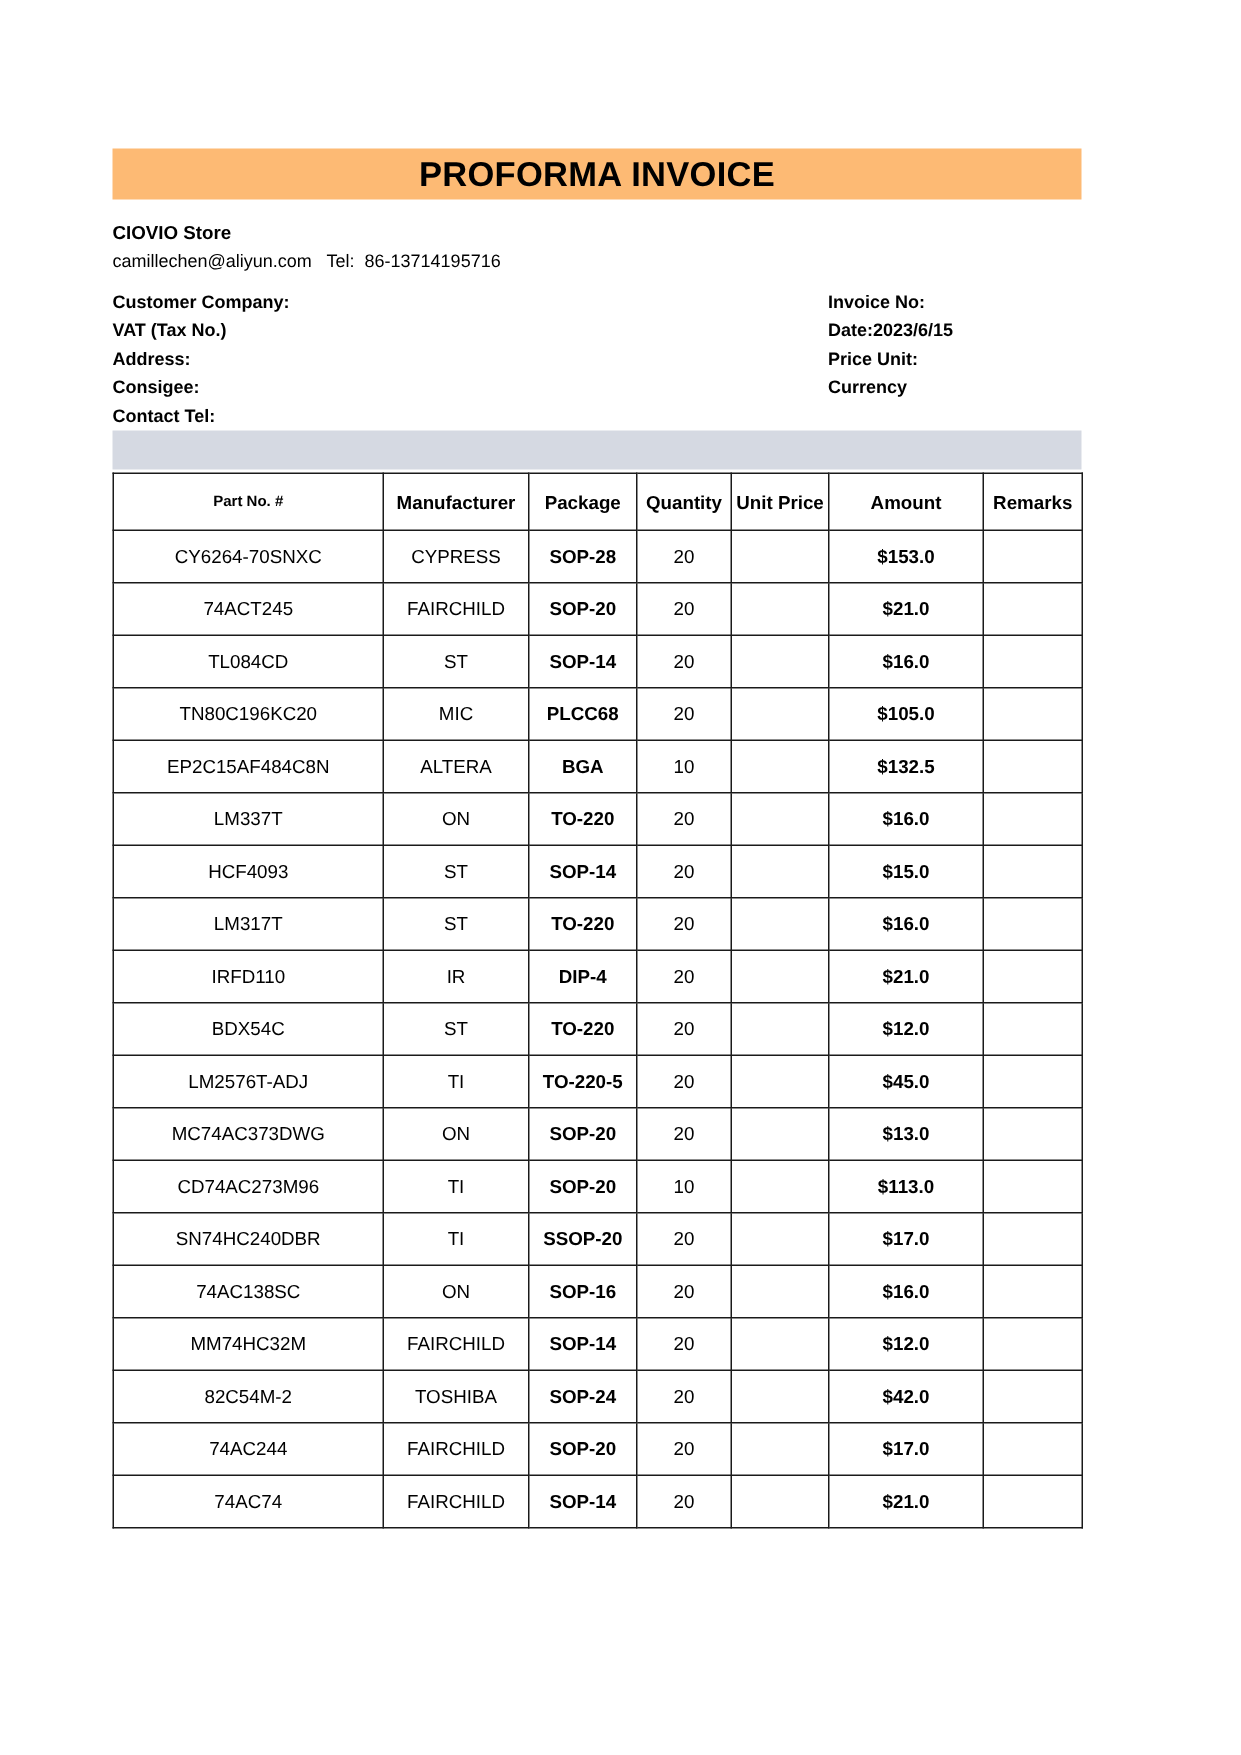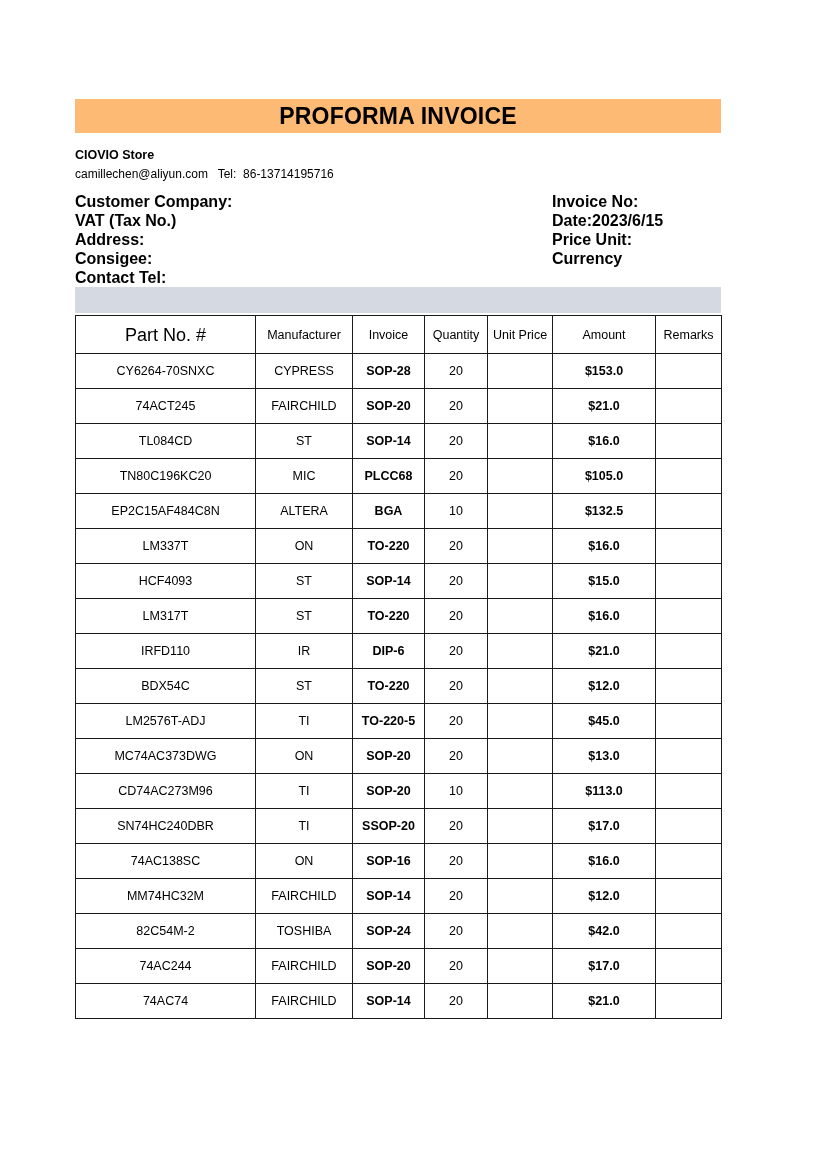--- a/index.html
+++ b/index.html
@@ -65,21 +65,21 @@
     width: 646px;
     height: 92px;
   }
   .meta-col {
     position: absolute;
     top: 0;
   }
   .meta-left  { left: 0px; }
   .meta-right { left: 477px; }
   .meta-line {
-    font-size: 16px;
+    font-size: 12px;
     font-weight: bold;
     line-height: 19px;
     white-space: pre;
   }
 
   
   .table-band {
     position: absolute;
     left: 75px;
     top: 287px;
@@ -101,37 +101,37 @@
   .items-table td {
     border: 1.6px solid #1a1a1a;
     text-align: center;
     vertical-align: middle;
     font-size: 12.5px;
     padding: 0 2px;
     background: #ffffff;
   }
   .items-table thead th {
     height: 38px;
-    font-weight: normal;
+    font-weight: bold;
     line-height: 14px;
   }
   .items-table tbody td {
     height: 35px;
     font-weight: normal;
   }
   
   .items-table tbody td.c-package,
   .items-table tbody th.c-package,
   .items-table tbody td.c-amount {
     font-weight: bold;
   }
   
   .items-table thead th.c-part {
-    font-weight: normal;
-    font-size: 18px;
+    font-weight: bold;
+    font-size: 10px;
   }
 
   
   col.w-part    { width: 180px; }
   col.w-mfr     { width: 97px; }
   col.w-pkg     { width: 72px; }
   col.w-qty     { width: 63px; }
   col.w-unit    { width: 65px; }
   col.w-amount  { width: 103px; }
   col.w-remarks { width: 66px; }
@@ -173,21 +173,21 @@
       <col class="w-pkg">
       <col class="w-qty">
     <col class="w-unit">
       <col class="w-amount">
       <col class="w-remarks">
   </colgroup>
   <thead>
     <tr>
       <th class="c-part">Part No. #</th>
       <th>Manufacturer</th>
-      <th>Invoice</th>
+      <th>Package</th>
       <th>Quantity</th>
       <th>Unit Price</th>
       <th>Amount</th>
       <th>Remarks</th>
     </tr>
   </thead>
   <tbody id="items-body">
       <tr>
         <td class="c-part">CY6264-70SNXC</td>
         <td class="c-mfr">CYPRESS</td>
@@ -256,21 +256,21 @@
         <td class="c-mfr">ST</td>
         <td class="c-package">TO-220</td>
         <td class="c-qty">20</td>
         <td class="c-unit"></td>
         <td class="c-amount">$16.0</td>
         <td class="c-remarks"></td>
       </tr>
       <tr>
         <td class="c-part">IRFD110</td>
         <td class="c-mfr">IR</td>
-        <td class="c-package">DIP-6</td>
+        <td class="c-package">DIP-4</td>
         <td class="c-qty">20</td>
         <td class="c-unit"></td>
         <td class="c-amount">$21.0</td>
         <td class="c-remarks"></td>
       </tr>
       <tr>
         <td class="c-part">BDX54C</td>
         <td class="c-mfr">ST</td>
         <td class="c-package">TO-220</td>
         <td class="c-qty">20</td>

